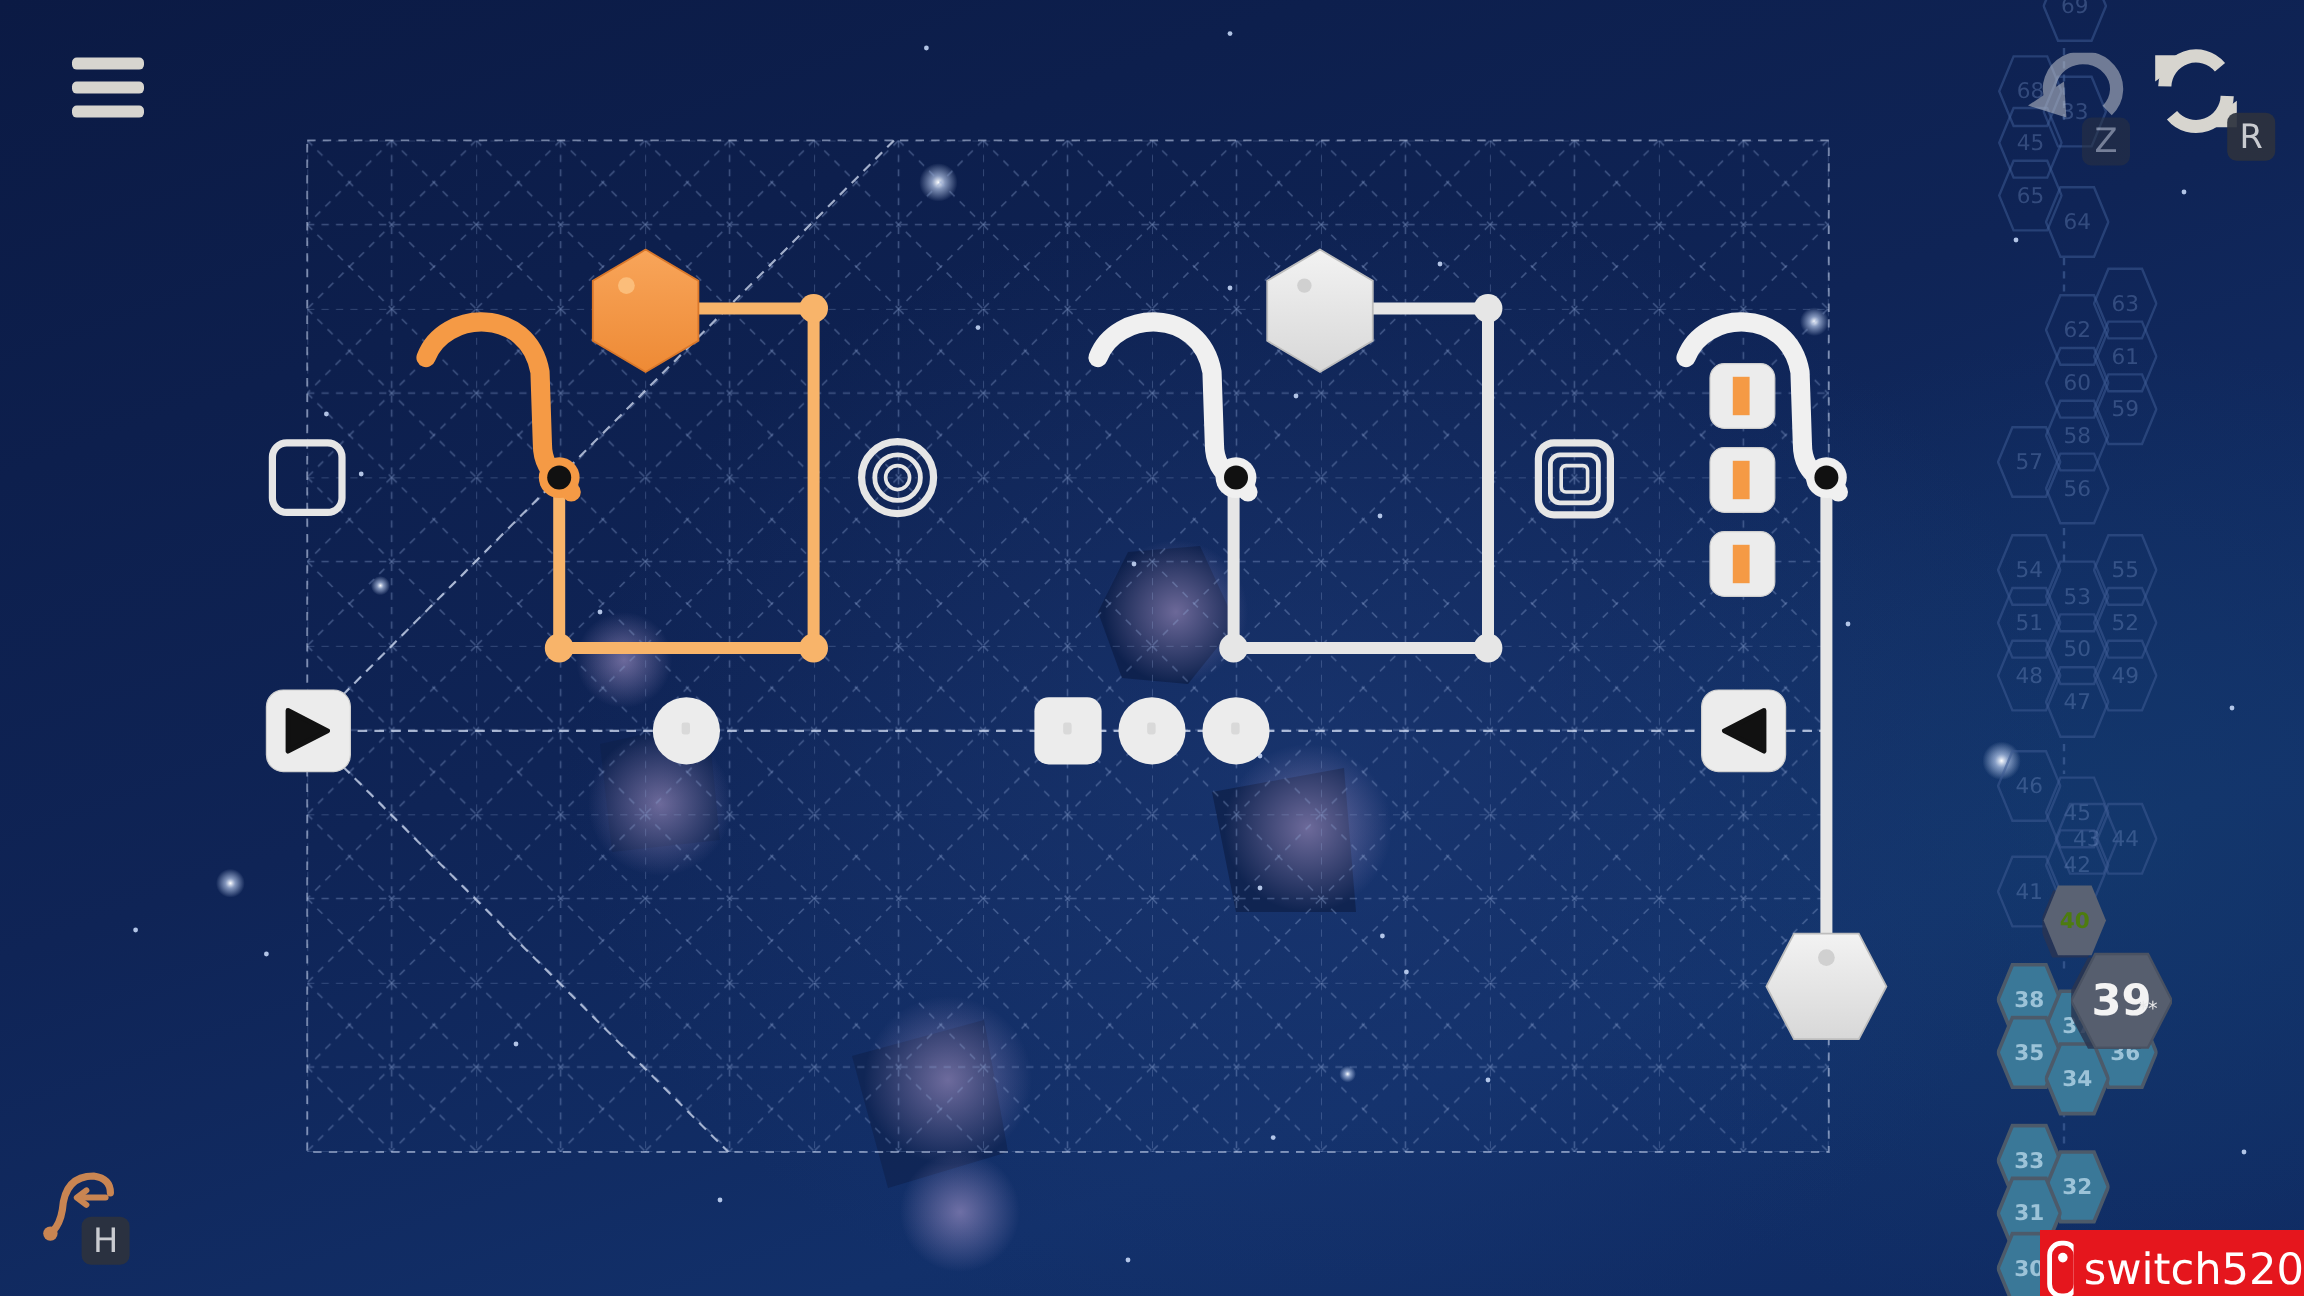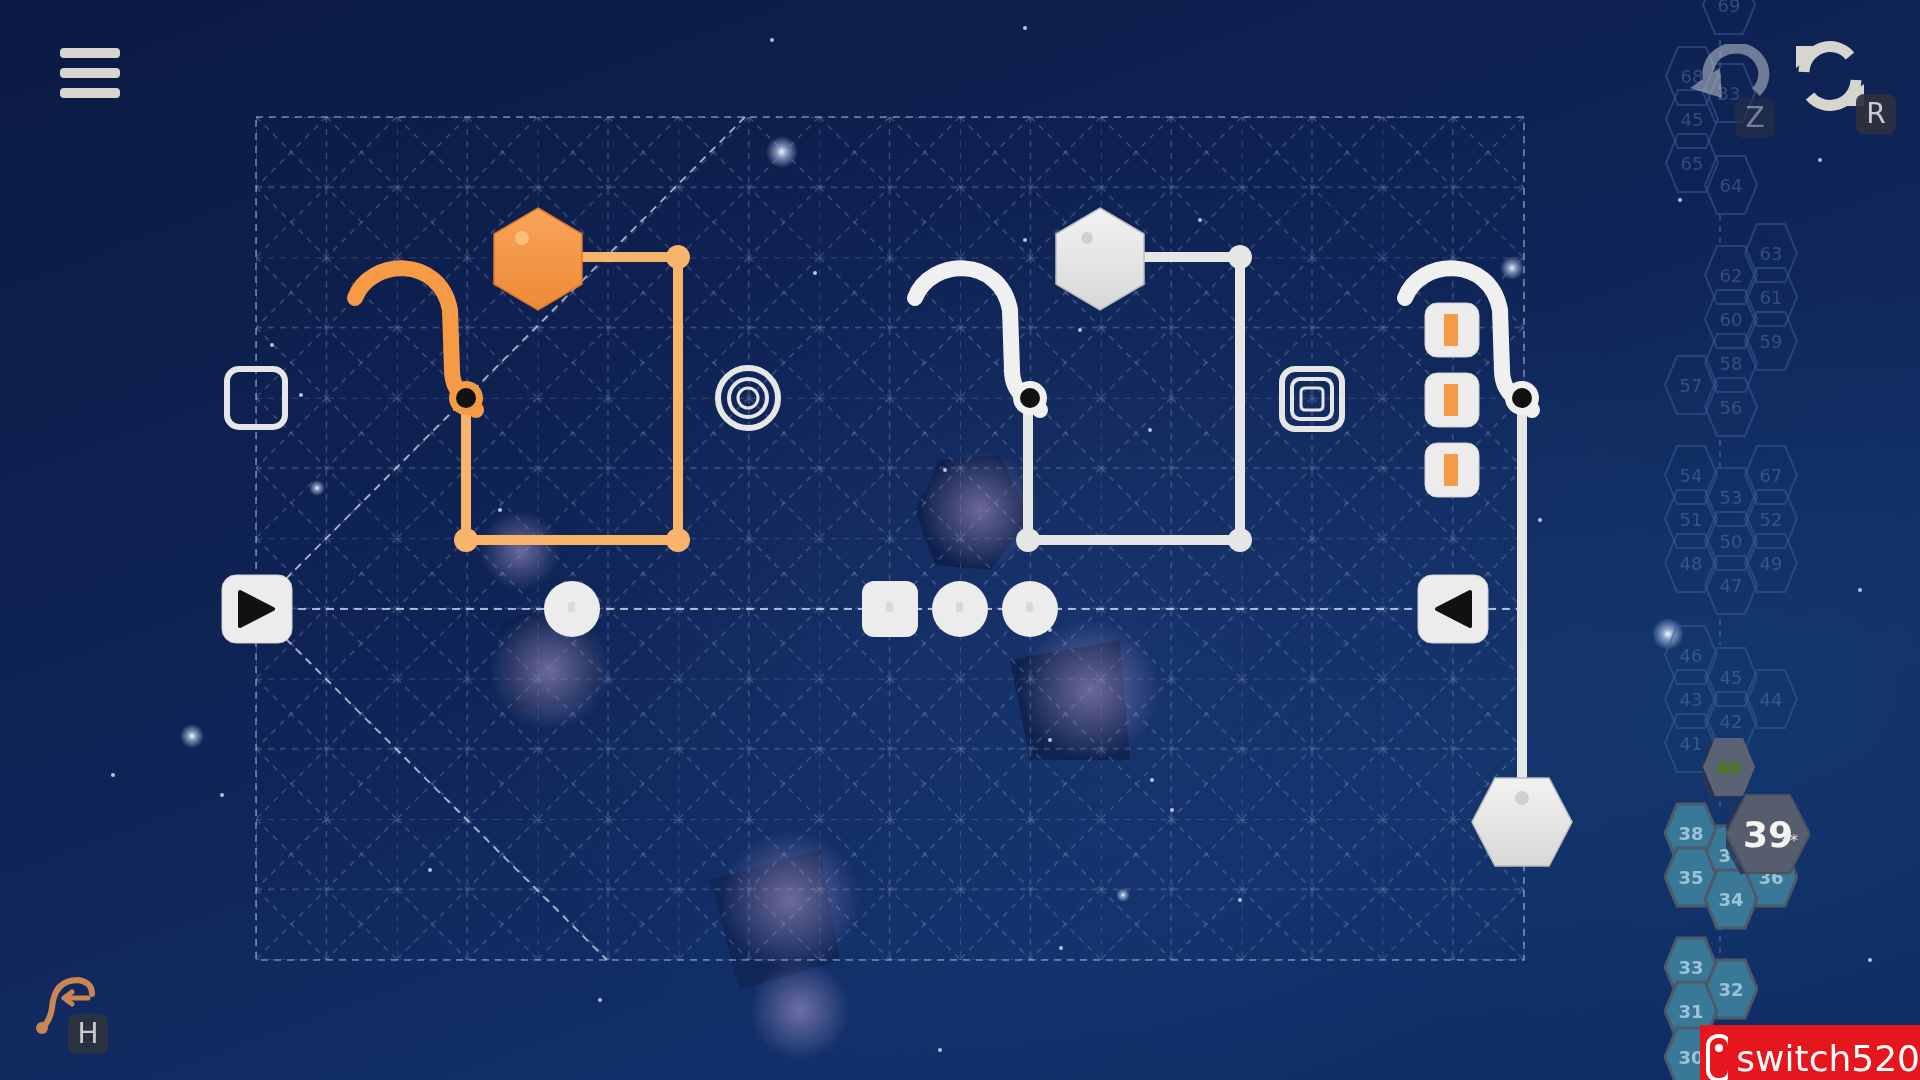--- a/index.html
+++ b/index.html
@@ -323,21 +323,21 @@
 <div class="level-hex locked" style="left:1704px;top:376px">
   <svg width="54" height="62">
       <polygon points="13,2 41,2 53,31 41,60 13,60 1,31" fill="none" stroke="#3d5a92" stroke-opacity="0.55" stroke-width="2"></polygon>
     </svg>
   <div class="num">56</div>
   </div>
 <div class="level-hex locked" style="left:1744px;top:444px">
   <svg width="54" height="62">
       <polygon points="13,2 41,2 53,31 41,60 13,60 1,31" fill="none" stroke="#3d5a92" stroke-opacity="0.55" stroke-width="2"></polygon>
     </svg>
-  <div class="num">67</div>
+  <div class="num">55</div>
   </div>
 <div class="level-hex locked" style="left:1664px;top:444px">
   <svg width="54" height="62">
       <polygon points="13,2 41,2 53,31 41,60 13,60 1,31" fill="none" stroke="#3d5a92" stroke-opacity="0.55" stroke-width="2"></polygon>
     </svg>
   <div class="num">54</div>
   </div>
 <div class="level-hex locked" style="left:1704px;top:466px">
   <svg width="54" height="62">
       <polygon points="13,2 41,2 53,31 41,60 13,60 1,31" fill="none" stroke="#3d5a92" stroke-opacity="0.55" stroke-width="2"></polygon>
@@ -391,21 +391,21 @@
       <polygon points="13,2 41,2 53,31 41,60 13,60 1,31" fill="none" stroke="#3d5a92" stroke-opacity="0.55" stroke-width="2"></polygon>
     </svg>
   <div class="num">45</div>
   </div>
 <div class="level-hex locked" style="left:1744px;top:668px">
   <svg width="54" height="62">
       <polygon points="13,2 41,2 53,31 41,60 13,60 1,31" fill="none" stroke="#3d5a92" stroke-opacity="0.55" stroke-width="2"></polygon>
     </svg>
   <div class="num">44</div>
   </div>
-<div class="level-hex locked" style="left:1664px;top:668px">
+<div class="level-hex locked" style="left:1712px;top:668px">
   <svg width="54" height="62">
       <polygon points="13,2 41,2 53,31 41,60 13,60 1,31" fill="none" stroke="#3d5a92" stroke-opacity="0.55" stroke-width="2"></polygon>
     </svg>
   <div class="num">43</div>
   </div>
 <div class="level-hex locked" style="left:1704px;top:690px">
   <svg width="54" height="62">
       <polygon points="13,2 41,2 53,31 41,60 13,60 1,31" fill="none" stroke="#3d5a92" stroke-opacity="0.55" stroke-width="2"></polygon>
     </svg>
   <div class="num">42</div>

